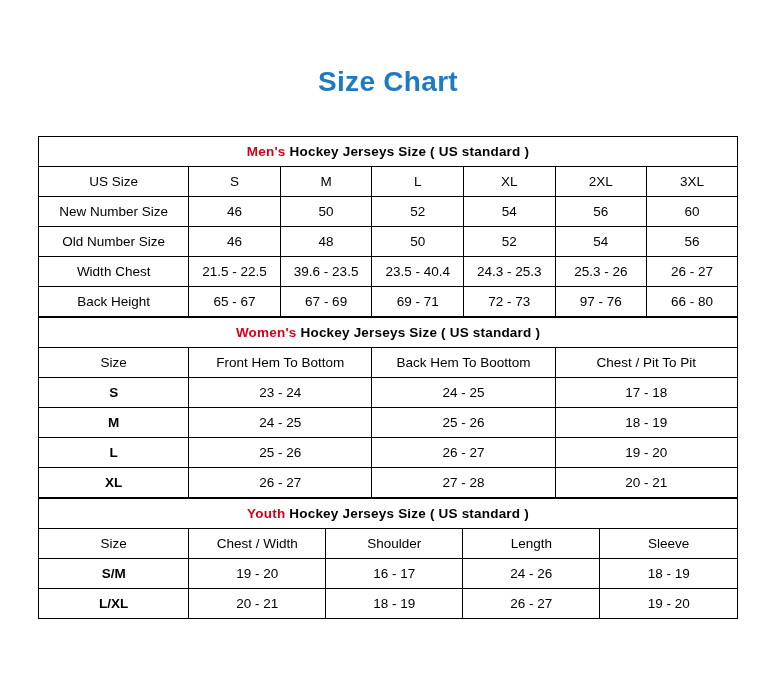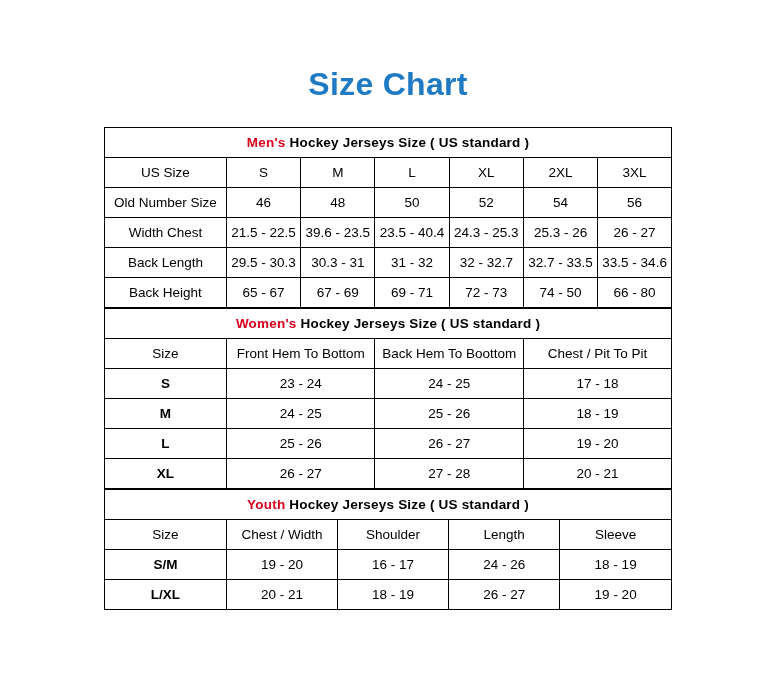--- a/index.html
+++ b/index.html
@@ -15,28 +15,28 @@
   }
   .page {
     width: 776px;
     height: 692px;
     position: relative;
     box-sizing: border-box;
   }
   .title {
     text-align: center;
     color: #1f7ac4;
-    font-size: 32px;
+    font-size: 28px;
     font-weight: bold;
     padding-top: 66px;
     letter-spacing: 0.3px;
   }
   .chart-wrap {
-    margin: 24px auto 0 auto;
-    width: 568px;
+    margin: 38px auto 0 auto;
+    width: 700px;
   }
   table.sizes {
     border-collapse: collapse;
     width: 100%;
     table-layout: fixed;
   }
   table.sizes td {
     border: 1px solid #000000;
     text-align: center;
     font-size: 13.5px;
@@ -96,53 +96,53 @@
         <tr>
           <td class="hdr">US Size</td>
           <td class="hdr">S</td>
           <td class="hdr">M</td>
           <td class="hdr">L</td>
           <td class="hdr">XL</td>
           <td class="hdr">2XL</td>
           <td class="hdr">3XL</td>
         </tr>
         <tr>
+          <td class="rowlabel">New Number Size</td>
+          <td>46</td>
+          <td>50</td>
+          <td>52</td>
+          <td>54</td>
+          <td>56</td>
+          <td>60</td>
+        </tr>
+        <tr>
           <td class="rowlabel">Old Number Size</td>
           <td>46</td>
           <td>48</td>
           <td>50</td>
           <td>52</td>
           <td>54</td>
           <td>56</td>
         </tr>
         <tr>
           <td class="rowlabel">Width Chest</td>
           <td>21.5 - 22.5</td>
           <td>39.6 - 23.5</td>
           <td>23.5 - 40.4</td>
           <td>24.3 - 25.3</td>
           <td>25.3 - 26</td>
           <td>26 - 27</td>
         </tr>
         <tr>
-          <td class="rowlabel">Back Length</td>
-          <td>29.5 - 30.3</td>
-          <td>30.3 - 31</td>
-          <td>31 - 32</td>
-          <td>32 - 32.7</td>
-          <td>32.7 - 33.5</td>
-          <td>33.5 - 34.6</td>
-        </tr>
-        <tr>
           <td class="rowlabel">Back Height</td>
           <td>65 - 67</td>
           <td>67 - 69</td>
           <td>69 - 71</td>
           <td>72 - 73</td>
-          <td>74 - 50</td>
+          <td>97 - 76</td>
           <td>66 - 80</td>
         </tr>
       </tbody>
     </table>
 
     <table class="sizes">
       <colgroup>
         <col style="width:21.5%">
           <col style="width:26.2%">
           <col style="width:26.2%">

